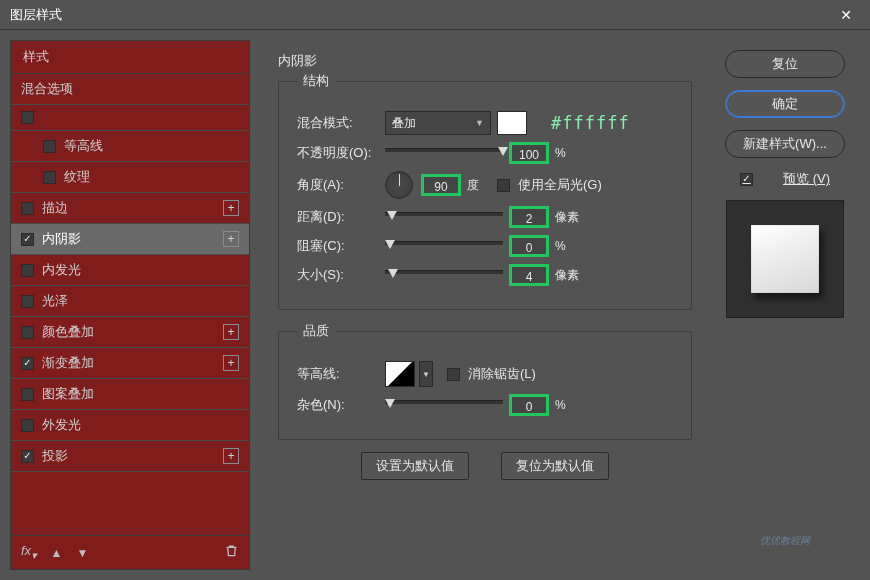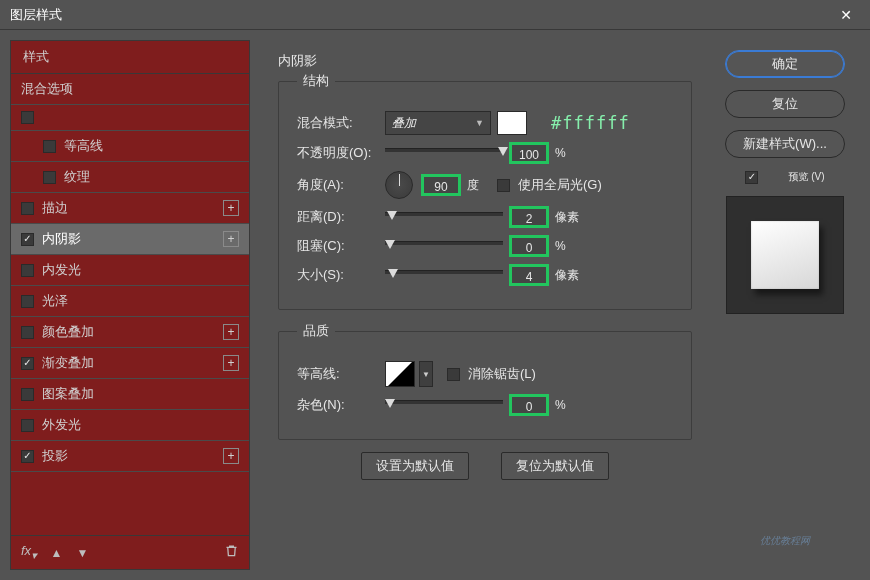--- a/index.html
+++ b/index.html
@@ -28,21 +28,21 @@
 .arrow-icon { font-size: 12px; }
 .trash-icon svg { width: 15px; height: 15px; }
 
 
 .center { flex: 1; padding: 6px 18px 6px 28px; color: #e6e6e6; font-size: 13px; }
 .section-title { margin: 6px 0 2px; font-size: 13px; }
 fieldset.group { border: 1px solid #3d3d3d; border-radius: 2px; padding: 14px 18px 16px; margin-bottom: 12px; }
 fieldset.group legend { padding: 0 6px; font-size: 13px; color: #e6e6e6; }
 .row { display: flex; align-items: center; margin: 7px 0; }
 .row .lbl { width: 88px; text-align: left; margin-right: 0; color: #e6e6e6; }
-.select-box { width: 106px; height: 24px; background: #454545; border: 1px solid #2a2a2a; display: flex; align-items: center; padding: 0 6px; justify-content: space-between; color: #e6e6e6; font-size: 12px; margin-right: 6px; font-style: italic; }
+.select-box { width: 106px; height: 24px; background: #454545; border: 1px solid #2a2a2a; display: flex; align-items: center; padding: 0 6px; justify-content: space-between; color: #e6e6e6; font-size: 12px; margin-right: 6px; }
 .select-box .caret { font-size: 9px; color: #bbb; }
 .color-box { width: 30px; height: 24px; background: #ffffff; border: 1px solid #2a2a2a; margin-right: 24px; }
 .hex-annot { font-family: Consolas, monospace; letter-spacing: 1px; font-size: 17px; color: #86efac; }
 
 .slider-track { position: relative; width: 118px; height: 14px; display: flex; align-items: center; margin-right: 6px; }
 .slider-track::before { content: ""; position: absolute; left: 0; right: 0; top: 2px; height: 3px; background: #333; border-top: 1px solid #222; }
 .slider-thumb { position: absolute; top: 1px; width: 0; height: 0; border-left: 5px solid transparent; border-right: 5px solid transparent; border-top: 9px solid #dcdcdc; }
 .num-box { width: 40px; height: 22px; background: #454545; border: 3px solid #22c55e; color: #e6e6e6; font-size: 12px; text-align: center; line-height: 20px; margin-right: 6px; }
 .unit { width: 30px; color: #e6e6e6; font-size: 12px; }
 
@@ -51,21 +51,21 @@
 .contour-box { width: 30px; height: 26px; border: 1px solid #2a2a2a; background: linear-gradient(135deg, #fff 0%, #fff 49%, #000 51%, #000 100%); margin-right: 4px; }
 .contour-caret { width: 14px; height: 26px; background: #3f3f3f; border: 1px solid #2a2a2a; display: flex; align-items: center; justify-content: center; font-size: 8px; color: #ccc; margin-right: 14px; }
 
 .btn-row { display: flex; gap: 32px; justify-content: center; margin-top: 8px; }
 .btn-flat { background: #555; border: 1px solid #2a2a2a; border-radius: 2px; color: #e6e6e6; padding: 4px 14px; font-size: 13px; cursor: pointer; }
 
 
 .rightcol { width: 150px; display: flex; flex-direction: column; align-items: center; padding: 10px 0; gap: 12px; }
 .btn-pill { width: 120px; height: 28px; border-radius: 14px; background: #555; border: 1px solid #2a2a2a; color: #e6e6e6; font-size: 13px; display: flex; align-items: center; justify-content: center; cursor: pointer; }
 .btn-pill.primary { border: 1px solid #3a7bd5; box-shadow: 0 0 0 1px #3a7bd5 inset; }
-.preview-chk-row { display: flex; align-items: center; gap: 22px; color: #e6e6e6; font-size: 10px; }
+.preview-chk-row { display: flex; align-items: center; gap: 22px; color: #e6e6e6; font-size: 13px; text-decoration: underline; }
 .preview-box { width: 118px; height: 118px; background: #2f2f2f; border: 1px solid #222; display: flex; align-items: center; justify-content: center; }
 .preview-swatch { width: 68px; height: 68px; background: linear-gradient(160deg, #fff 0%, #d7d7d7 100%); box-shadow: 4px 6px 6px rgba(0,0,0,.5), inset 0 0 2px rgba(0,0,0,.2); }
 .watermark { margin-top: auto; color: #7aa7d6; opacity: .5; font-size: 10px; font-style: italic; margin-bottom: 12px; text-align: center; }
 </style>
 </head>
 <body>
 
 <div class="titlebar">
   <span>图层样式</span>
   <span class="spacer"></span>
@@ -229,22 +229,22 @@
       </div>
     </fieldset>
 
     <div class="btn-row">
       <div class="btn-flat">设置为默认值</div>
       <div class="btn-flat">复位为默认值</div>
     </div>
   </div>
 
   <div class="rightcol">
+    <div class="btn-pill">复位</div>
     <div class="btn-pill primary">确定</div>
-    <div class="btn-pill">复位</div>
     <div class="btn-pill">新建样式(W)...</div>
     <div class="preview-chk-row">
       <span class="chk checked"></span>
       <span>预览 (V)</span>
     </div>
     <div class="preview-box">
       <div class="preview-swatch"></div>
     </div>
     <div class="watermark">优优教程网</div>
   </div>

